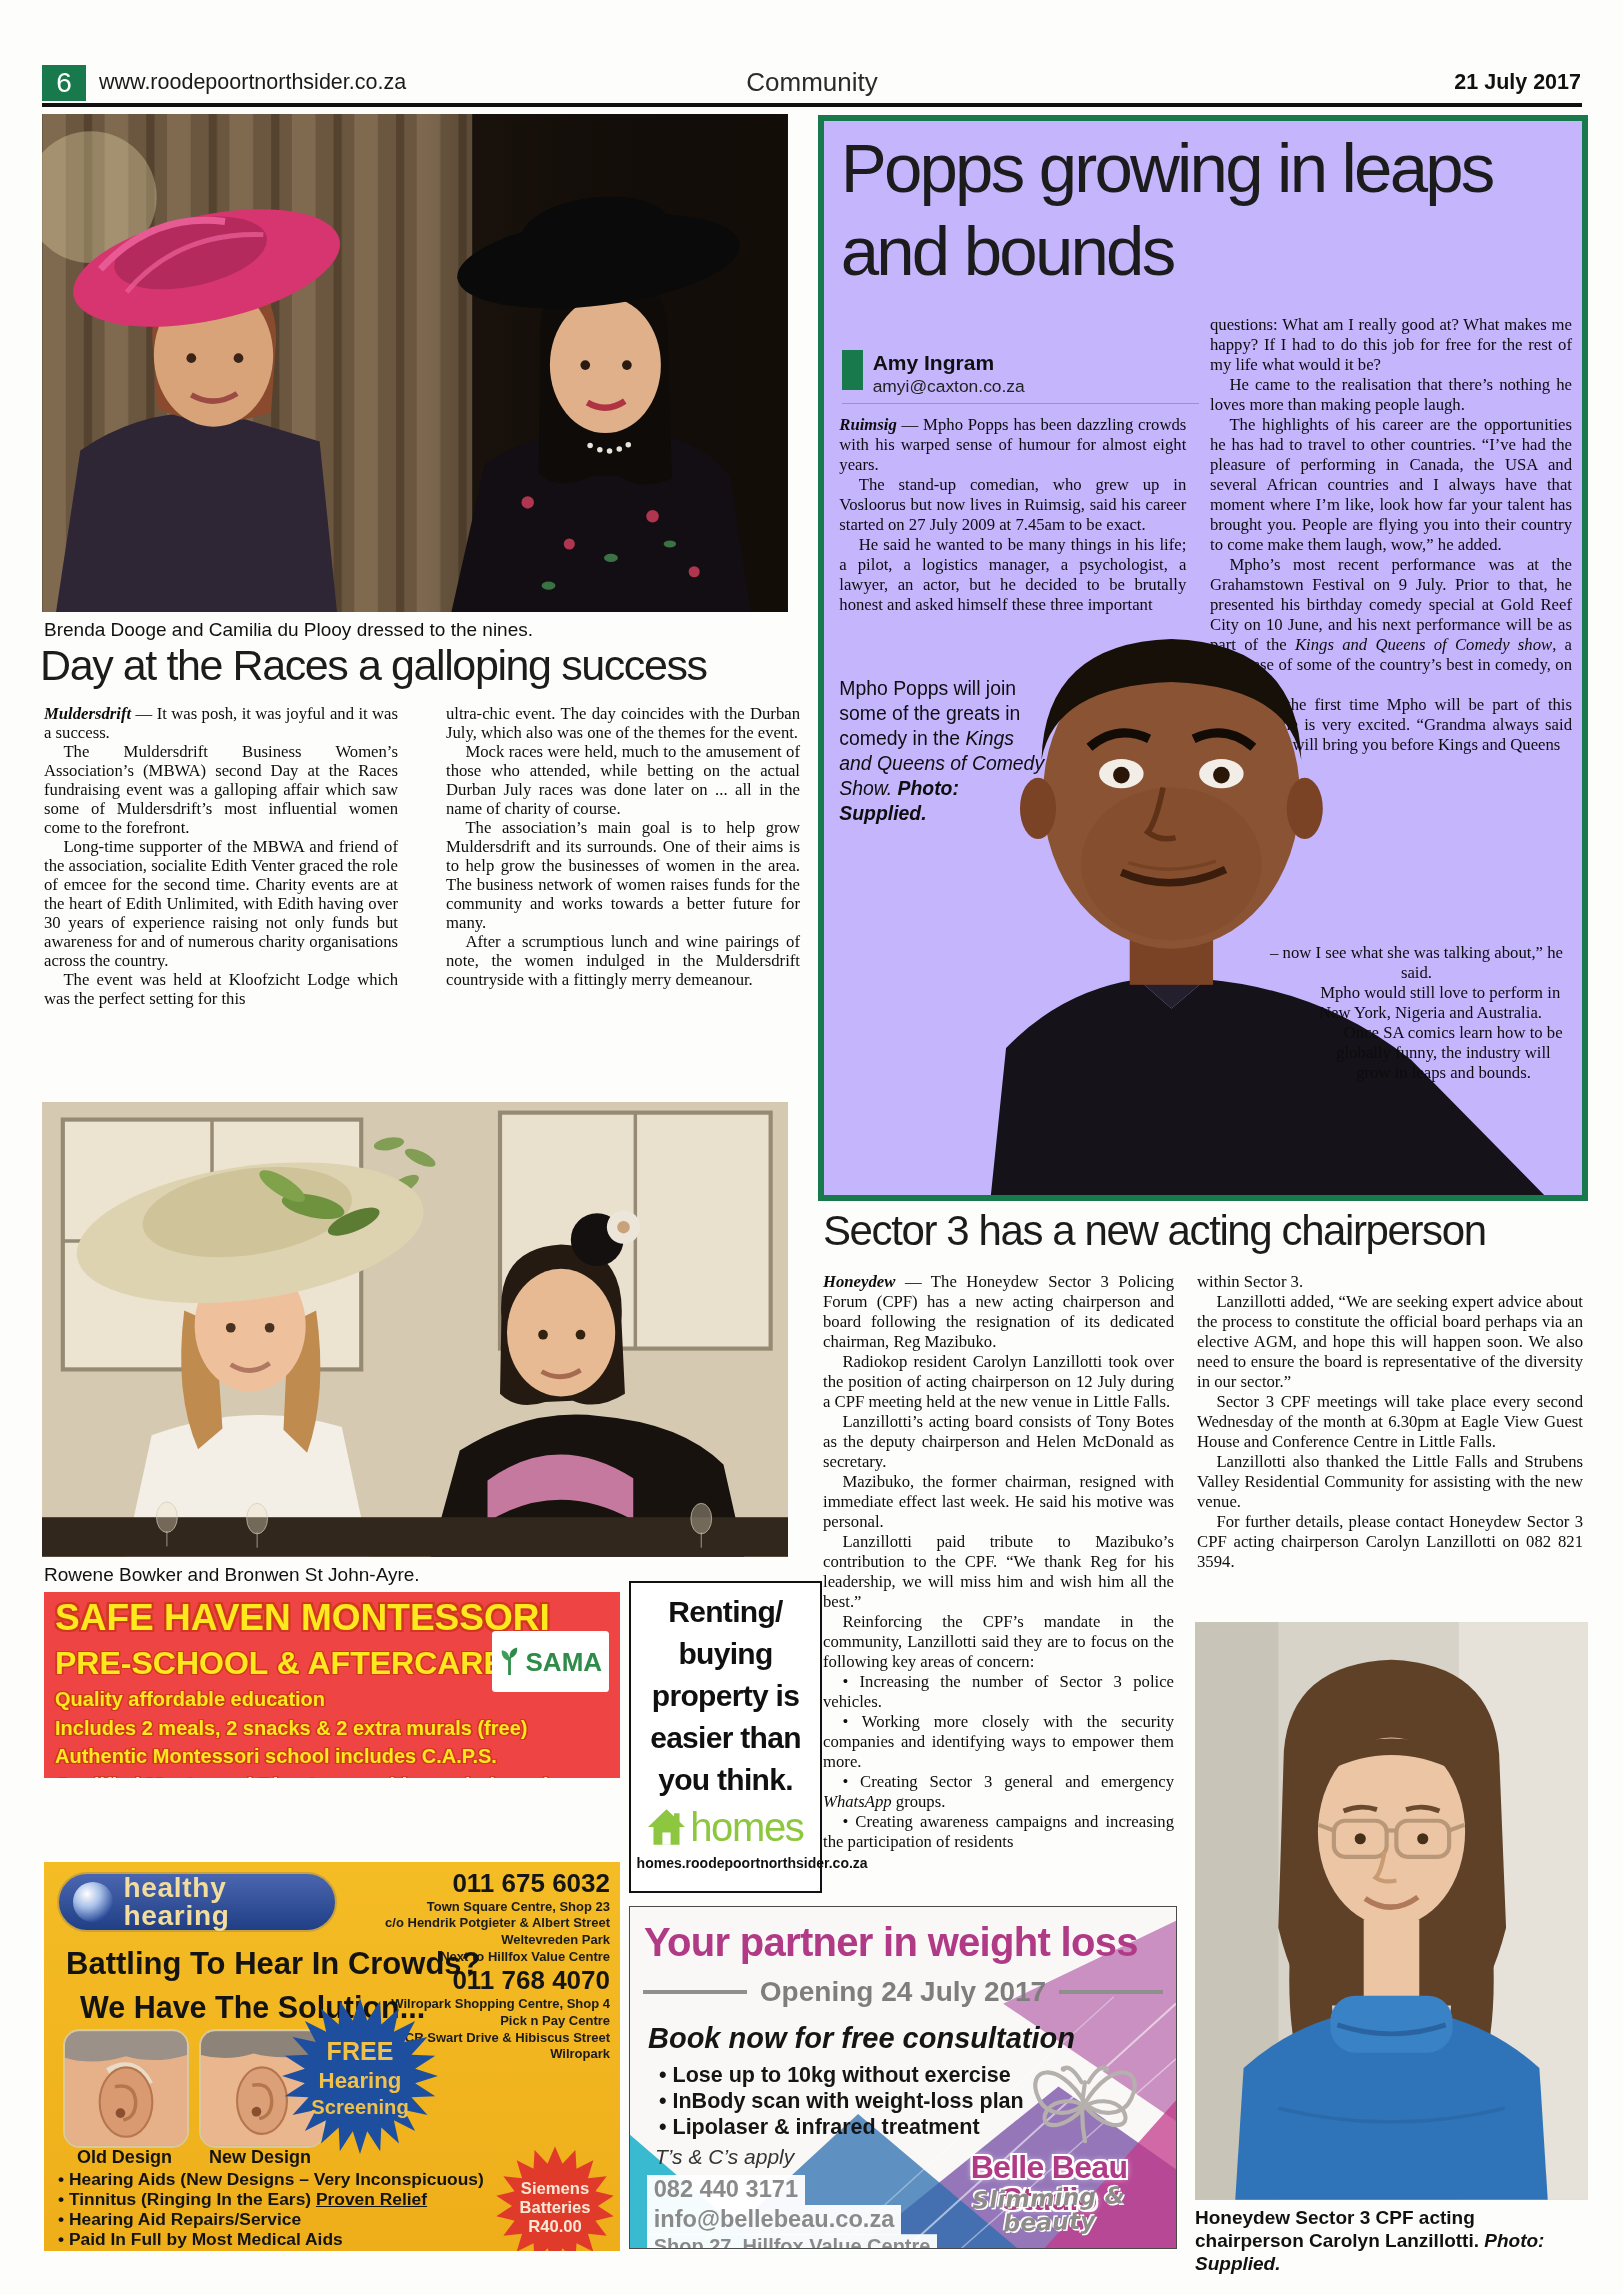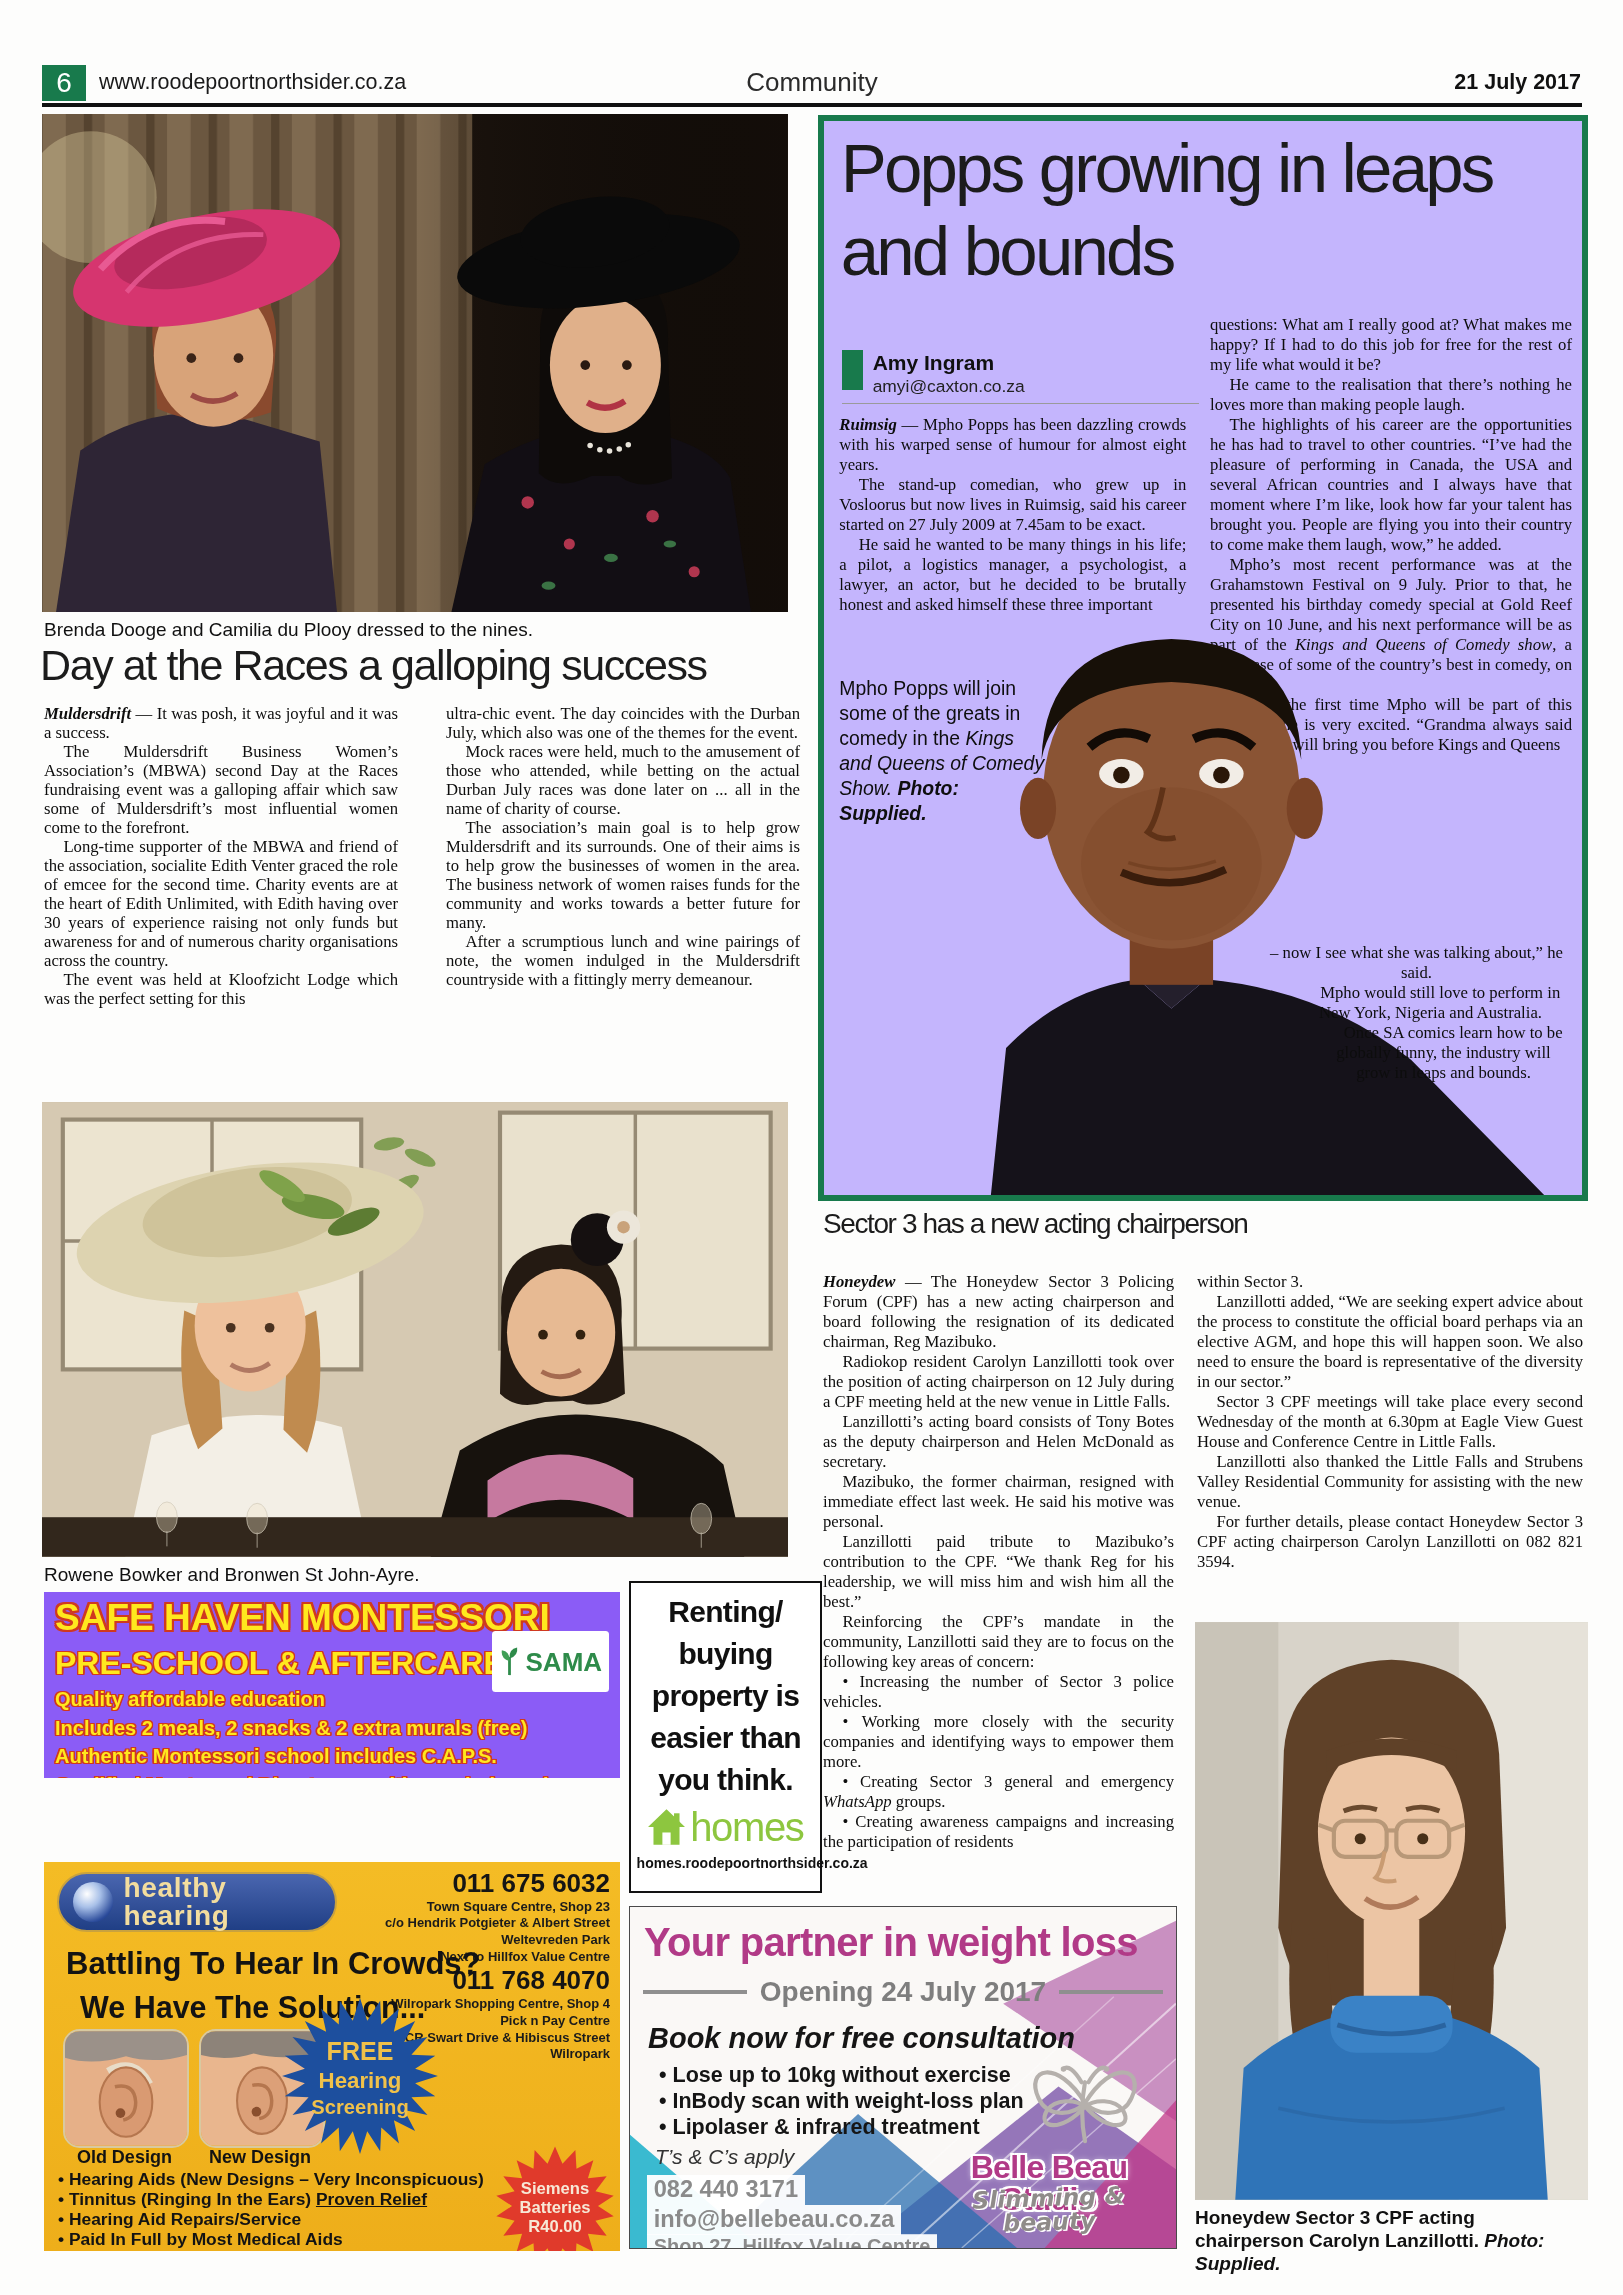--- a/index.html
+++ b/index.html
@@ -48,28 +48,28 @@
   #popps-col2{left:386px;top:194px;width:362px;}
   #popps-col2wrap{left:441px;top:822px;width:303px;box-sizing:border-box;}
   #popps-col2wrap .para{text-align:center;}
   #popps-col2wrap .para:nth-child(2){padding-left:28px;}
   #popps-col2wrap .para:nth-child(3){padding-left:54px;}
   #popps-col2wrap .para:nth-child(4){padding-left:81px;}
   #popps-caption{left:15.3px;top:555px;width:208px;font:19.4px/25px "Liberation Sans",sans-serif;}
   #popps-photo{left:139px;top:479px;width:621px;height:596px;}
 
   
-  #sector-headline{left:823px;top:1209px;width:777px;font-size:28px;line-height:1.05;}
+  #sector-headline{left:823px;top:1209px;width:777px;font-size:42px;line-height:1.05;}
   #sector-col1{left:823px;top:1272px;width:351px;}
   #sector-col2{left:1197px;top:1272px;width:386px;}
   #photo-carolyn{left:1195px;top:1622px;width:393px;height:578px;overflow:hidden;background:#d8d3c9;}
   #caption-carolyn{left:1195px;top:2206px;width:393px;font-weight:bold;}
 
   
-  #ad-safehaven{left:44px;top:1592px;width:576px;height:186px;background:#8b5cf6;overflow:hidden;}
+  #ad-safehaven{left:44px;top:1592px;width:576px;height:186px;background:#ef4444;overflow:hidden;}
   #ad-safehaven .abs{position:absolute;}
   .sh-yellow{color:#ffe81e;font-family:"Liberation Sans",sans-serif;font-weight:700;}
   .outline3{text-shadow:-2.1px -2.1px 0 #d0391f,2.1px -2.1px 0 #d0391f,-2.1px 2.1px 0 #d0391f,2.1px 2.1px 0 #d0391f,
             0 -2.1px 0 #d0391f,0 2.1px 0 #d0391f,-2.1px 0 0 #d0391f,2.1px 0 0 #d0391f;}
   .outline2{text-shadow:-1.4px -1.4px 0 #d0391f,1.4px -1.4px 0 #d0391f,-1.4px 1.4px 0 #d0391f,1.4px 1.4px 0 #d0391f,
             0 -1.4px 0 #d0391f,0 1.4px 0 #d0391f,-1.4px 0 0 #d0391f,1.4px 0 0 #d0391f;}
   #sh-title{left:11px;top:5.6px;font-size:37px;line-height:1.1;}
   #sh-sub{left:11px;top:54px;font-size:32px;line-height:1.1;}
   #sh-lines{left:11px;top:93px;}
   #sh-lines .line{font:700 20px/28.5px "Liberation Sans",sans-serif;color:#ffe81e;}

